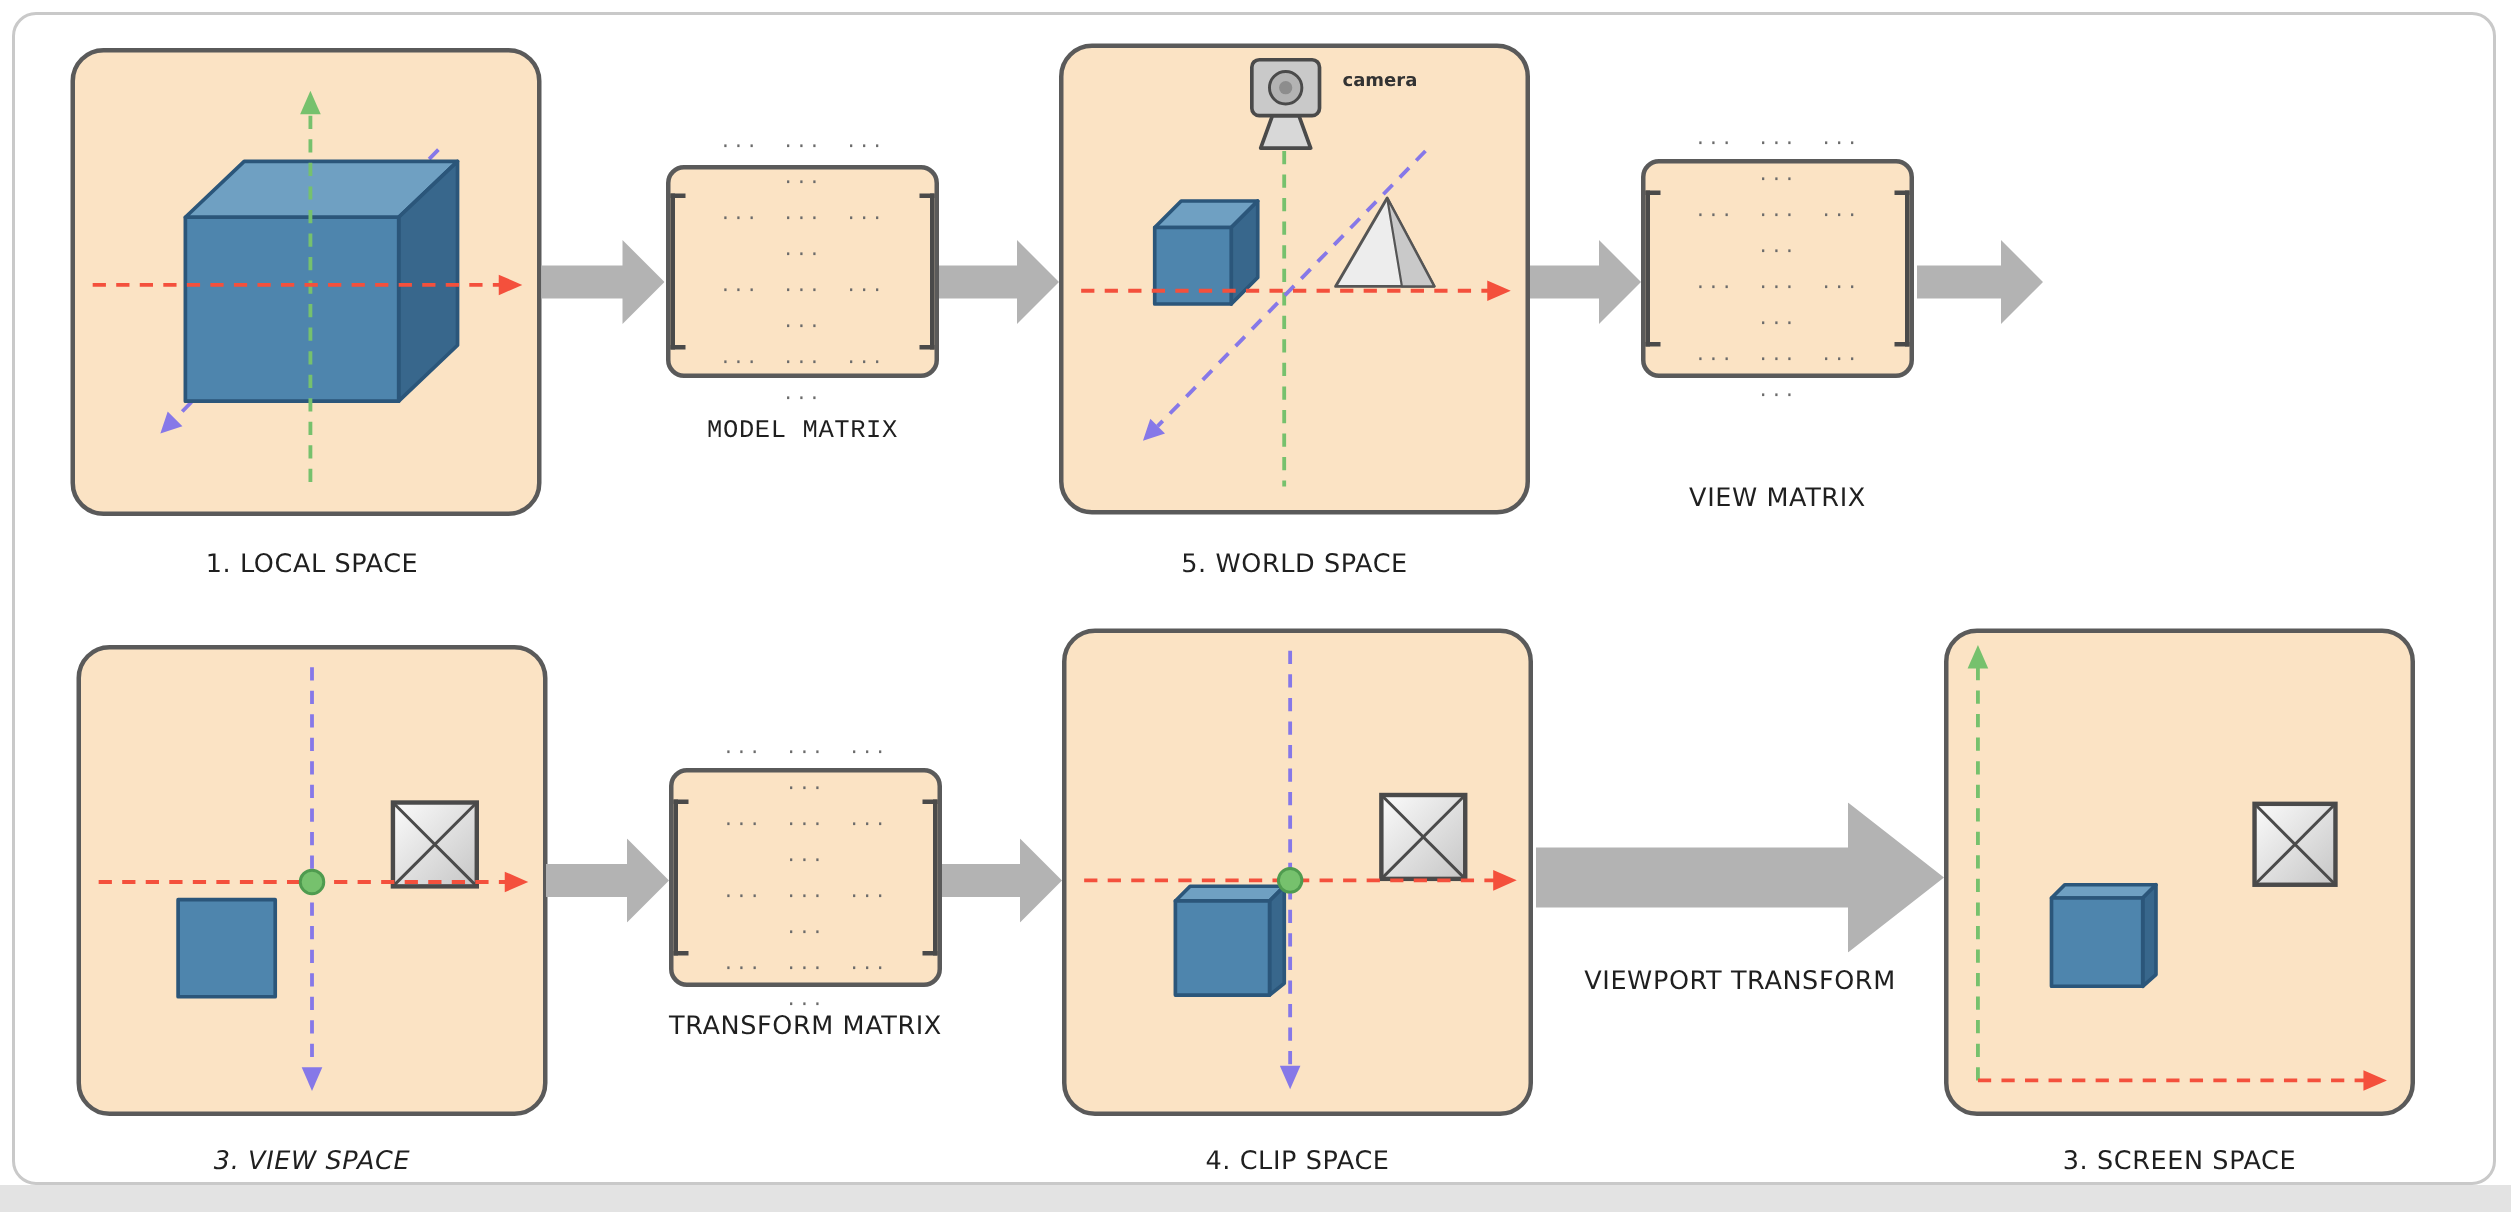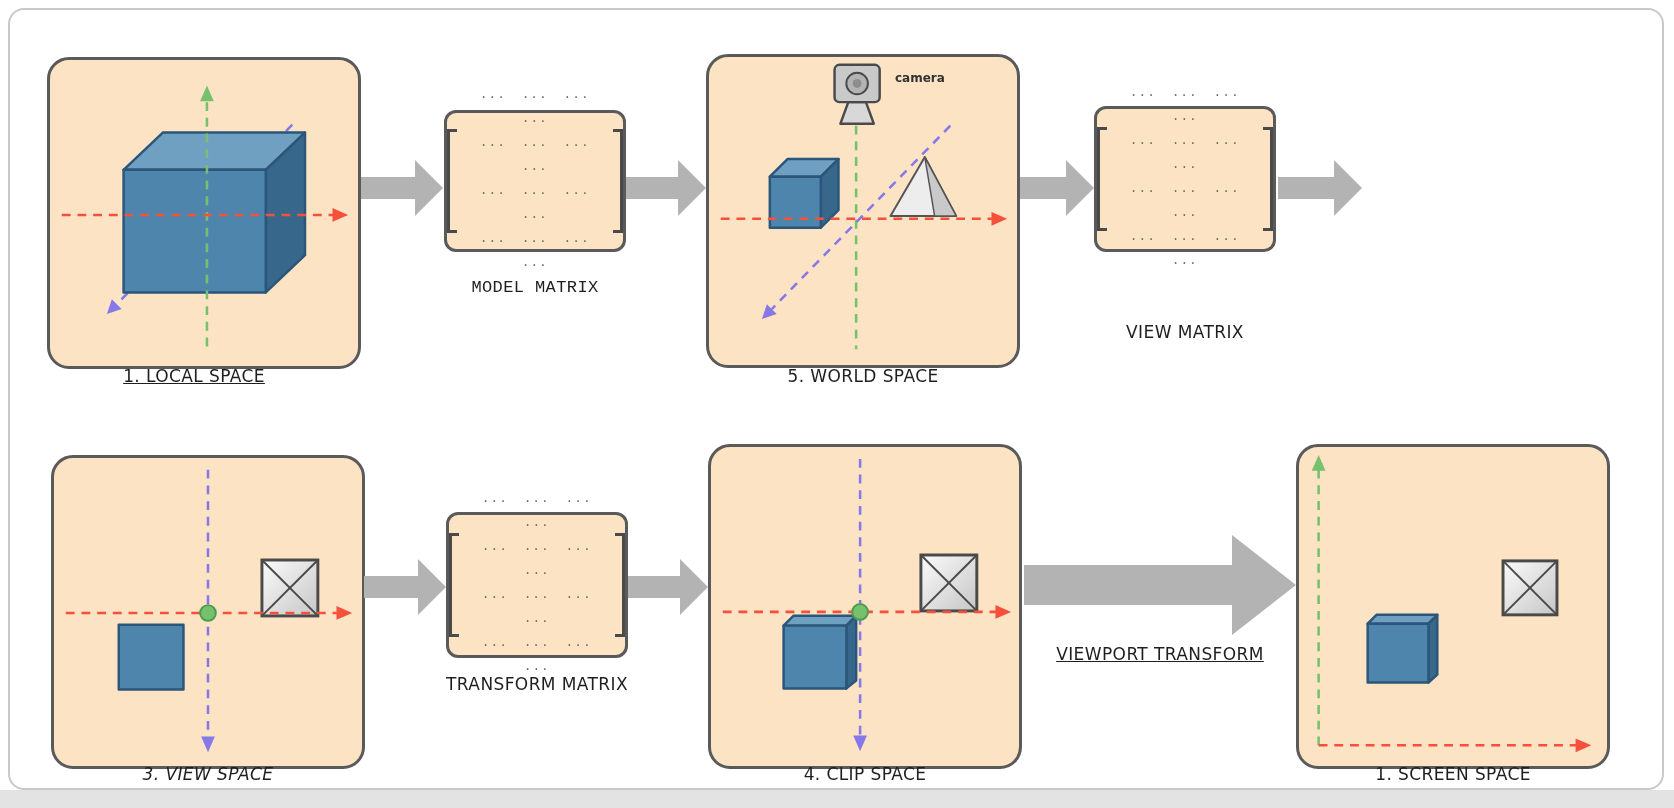--- a/index.html
+++ b/index.html
@@ -1,19 +1,19 @@
 <!DOCTYPE html>
 <html style="--panel-fill: #FBE3C4; --panel-border: #5a5a5a; --axis-x: #F4503C; --axis-y: #76C16D; --axis-z: #8678E8; --flow-arrow: #B3B3B3; --cube-front: #4E85AD; --cube-top: #6FA0C2; --cube-side: #38678C; --cube-stroke: #2B567A; --label: #1f1f1f;"><head>
 <meta charset="utf-8">
 <style>
   html,body{margin:0;padding:0;}
   body{width:1674px;height:808px;background:#ffffff;font-family:"DejaVu Sans",sans-serif;position:relative;overflow:hidden;}
   .bottom-strip{position:absolute;left:0;right:0;bottom:0;height:18px;background:#e3e3e3;}
   .board{position:absolute;left:8px;top:8px;width:1656px;height:782px;background:#ffffff;border:2px solid #c9c9c9;border-radius:16px;box-sizing:border-box;}
-  .panel{position:absolute;background:var(--panel-fill,#FBE3C4);border:3px solid var(--panel-border,#5a5a5a);border-radius:22px;box-sizing:border-box;margin-top:25px;}
+  .panel{position:absolute;background:var(--panel-fill,#FBE3C4);border:3px solid var(--panel-border,#5a5a5a);border-radius:22px;box-sizing:border-box;}
   .panel svg{position:absolute;left:0;top:0;width:100%;height:100%;}
   .caption{position:absolute;transform:translateX(-50%);font-size:17px;color:var(--label,#1f1f1f);letter-spacing:.4px;white-space:nowrap;}
   .matrix-box{position:absolute;background:var(--panel-fill,#FBE3C4);border:3px solid var(--panel-border,#5a5a5a);border-radius:12px;box-sizing:border-box;display:flex;align-items:center;justify-content:center;gap:7px;}
   .bracket{width:11px;height:104px;box-sizing:border-box;}
   .bracket.left{border-left:3px solid #4a4a4a;border-top:3px solid #4a4a4a;border-bottom:3px solid #4a4a4a;}
   .bracket.right{border-right:3px solid #4a4a4a;border-top:3px solid #4a4a4a;border-bottom:3px solid #4a4a4a;}
   .mrow{font-family:"DejaVu Sans Mono",monospace;font-size:12px;line-height:24px;color:#6b6b6b;letter-spacing:1.5px;word-spacing:7px;text-align:center;}
   .arrow{position:absolute;}
   .flow{fill:var(--flow-arrow,#b3b3b3);}
   .dash{fill:none;stroke-width:2.6;stroke-dasharray:9 7;}
@@ -44,21 +44,21 @@
       <polygon class="fz" points="58,259 63,244 73,254"></polygon>
       <polygon class="cube-top" points="75,112 115,74 260,74 220,112"></polygon>
       <polygon class="cube-side" points="220,112 260,74 260,199 220,237"></polygon>
       <rect class="cube-front" x="75" y="112" width="145" height="125"></rect>
       <line class="dash sy" x1="160" y1="292" x2="160" y2="40"></line>
       <polygon class="fy" points="160,26 153,42 167,42"></polygon>
       <line class="dash sx" x1="12" y1="158" x2="290" y2="158"></line>
       <polygon class="fx" points="304,158 288,151 288,165"></polygon>
     </svg>
   </div>
-  <div class="caption" style="left:184px;top:356px;text-decoration:underline;">1. LOCAL SPACE</div>
+  <div class="caption" style="left:198px;top:356px;">1. LOCAL SPACE</div>
 
   <svg class="arrow" style="left:351px;top:150px;" width="82" height="56">
     <polygon class="flow" points="0,17 54,17 54,0 82,28 54,56 54,39 0,39"></polygon>
   </svg>
 
   <div class="matrix-box" style="left:434px;top:100px;width:182px;height:142px;">
     <div class="bracket left"></div>
     <div>
       <div class="mrow">··· ··· ··· ···</div>
       <div class="mrow">··· ··· ··· ···</div>
@@ -180,21 +180,21 @@
       <line class="dash sx" x1="12" y1="168" x2="292" y2="168"></line>
       <polygon class="fx" points="306,168 290,161 290,175"></polygon>
       <circle class="origin-dot" cx="152" cy="168" r="8"></circle>
     </svg>
   </div>
   <div class="caption" style="left:855px;top:754px;">4. CLIP SPACE</div>
 
   <svg class="arrow" style="left:1014px;top:525px;" width="272" height="100">
     <polygon class="flow" points="0,30 208,30 208,0 272,50 208,100 208,70 0,70"></polygon>
   </svg>
-  <div class="caption" style="left:1150px;top:634px;text-decoration:underline;">VIEWPORT TRANSFORM</div>
+  <div class="caption" style="left:1150px;top:634px;">VIEWPORT TRANSFORM</div>
 
   <div class="panel" style="left:1286px;top:409px;width:314px;height:325px;">
     <svg viewBox="0 0 314 325">
       <defs>
         <linearGradient id="xg5" x1="0" y1="0" x2="1" y2="1">
           <stop offset="0" stop-color="#fbfbfb"></stop>
             <stop offset="1" stop-color="#c6c6c6"></stop>
         </linearGradient>
       </defs>
       <polygon class="cube-top" points="70,180 79,171 141,171 132,180"></polygon>
@@ -204,17 +204,17 @@
         <rect class="xbox" x="208" y="116" width="55" height="55" fill="url(#xg5)"></rect>
         <line class="xline" x1="208" y1="116" x2="263" y2="171"></line>
         <line class="xline" x1="263" y1="116" x2="208" y2="171"></line>
       </g>
       <line class="dash sy" x1="20" y1="304" x2="20" y2="22"></line>
       <polygon class="fy" points="20,8 13,24 27,24"></polygon>
       <line class="dash sx" x1="20" y1="304" x2="284" y2="304"></line>
       <polygon class="fx" points="298,304 282,297 282,311"></polygon>
     </svg>
   </div>
-  <div class="caption" style="left:1443px;top:754px;">1. SCREEN SPACE</div>
+  <div class="caption" style="left:1443px;top:754px;">3. SCREEN SPACE</div>
 
 </div>
 
 <div class="bottom-strip"></div>
 
 </body></html>

